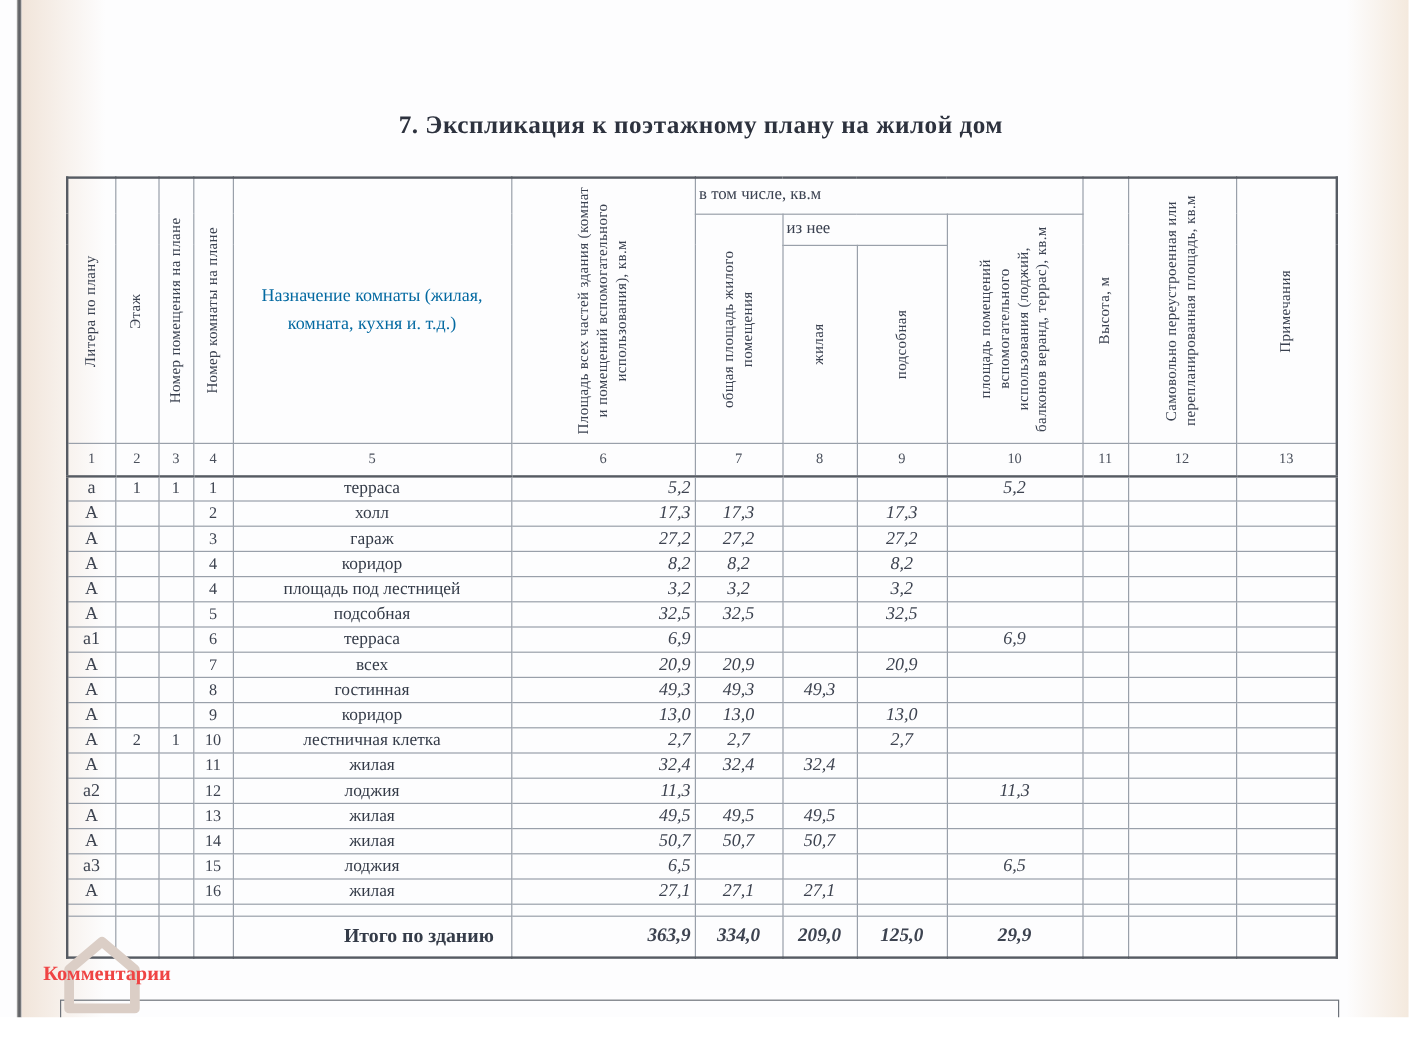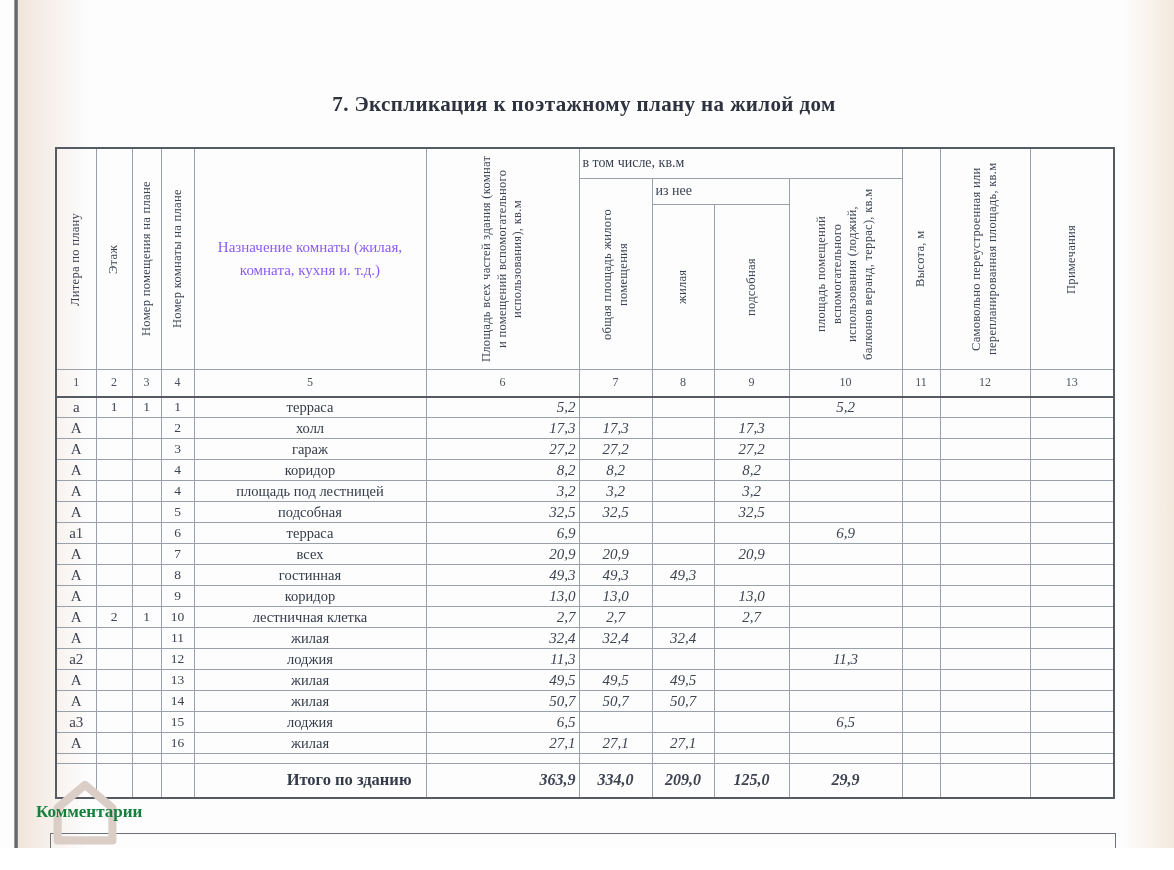--- a/index.html
+++ b/index.html
@@ -30,41 +30,41 @@
   table.expl{border:2px solid #565b63;}
   tr.numrow th{border-bottom:2px solid #565b63;font-size:12px;color:#4a505c;height:24px;padding:1px;}
   
   th.hc{text-align:center;color:#3a4150;}
   .vtext{writing-mode:vertical-rl;transform:rotate(180deg);margin:0 auto;
     font-size:12.5px;line-height:1.25;letter-spacing:.3px;text-align:center;color:#3a4150;}
   .vh3 .vtext{height:208px;}
   .vh2 .vtext{height:182px;}
   .vh1 .vtext{height:152px;}
   th.group-h{font-size:14px;text-align:left;color:#3a4150;}
-  th.col5-h{font-size:15px;text-align:center;line-height:1.55;color:#8b5cf6;padding:0 26px;}
+  th.col5-h{font-size:15px;text-align:center;line-height:1.55;color:#0369a1;padding:0 26px;}
   tr.hrow-a{height:30px;}
   tr.hrow-b{height:26px;}
   tr.hrow-c{height:165px;}
   
   tbody tr{height:21px;}
   tbody td{font-size:15px;white-space:nowrap;}
   td.c1{text-align:center;}
   td.c2,td.c3,td.c4{text-align:center;font-size:13.5px;}
   td.c5{text-align:center;padding-left:7px;font-weight:600;font-size:14.5px;color:#343b48;}
   td.c6{text-align:right;padding-right:6px;font-style:italic;}
   td.c7,td.c8,td.c9,td.c10{text-align:center;font-style:italic;}
   tr.spacer-row{height:10px;}
   tr.spacer-row td{padding:0;}
   tr.total-row{height:34px;}
   tr.total-row td{font-size:16px;margin-top:36px;}
   tr.total-row td.c5{text-align:right;padding-right:14px;font-weight:bold;font-size:16.5px;}
   tr.total-row td.val{font-weight:bold;font-style:italic;}
   
   .comments-label{position:absolute;left:36px;top:802px;font-size:17px;font-weight:600;
-    color:#15803d;z-index:3;}
+    color:#ef4444;z-index:3;}
   .comments-box{position:absolute;left:50px;top:833px;width:1064px;height:32px;
     border:1.5px solid #6d727a;z-index:0;}
   .watermark{position:absolute;left:48px;top:776px;z-index:2;pointer-events:none;
     display:flex;align-items:center;}
   .watermark .wm-text{font-family:"Liberation Sans","DejaVu Sans",sans-serif;
     font-size:42px;font-weight:bold;color:#dbcec6;letter-spacing:1px;margin-left:-14px;margin-top:6px;}
   .watermark svg{display:block;}
 </style>
 </head>
 <body>

